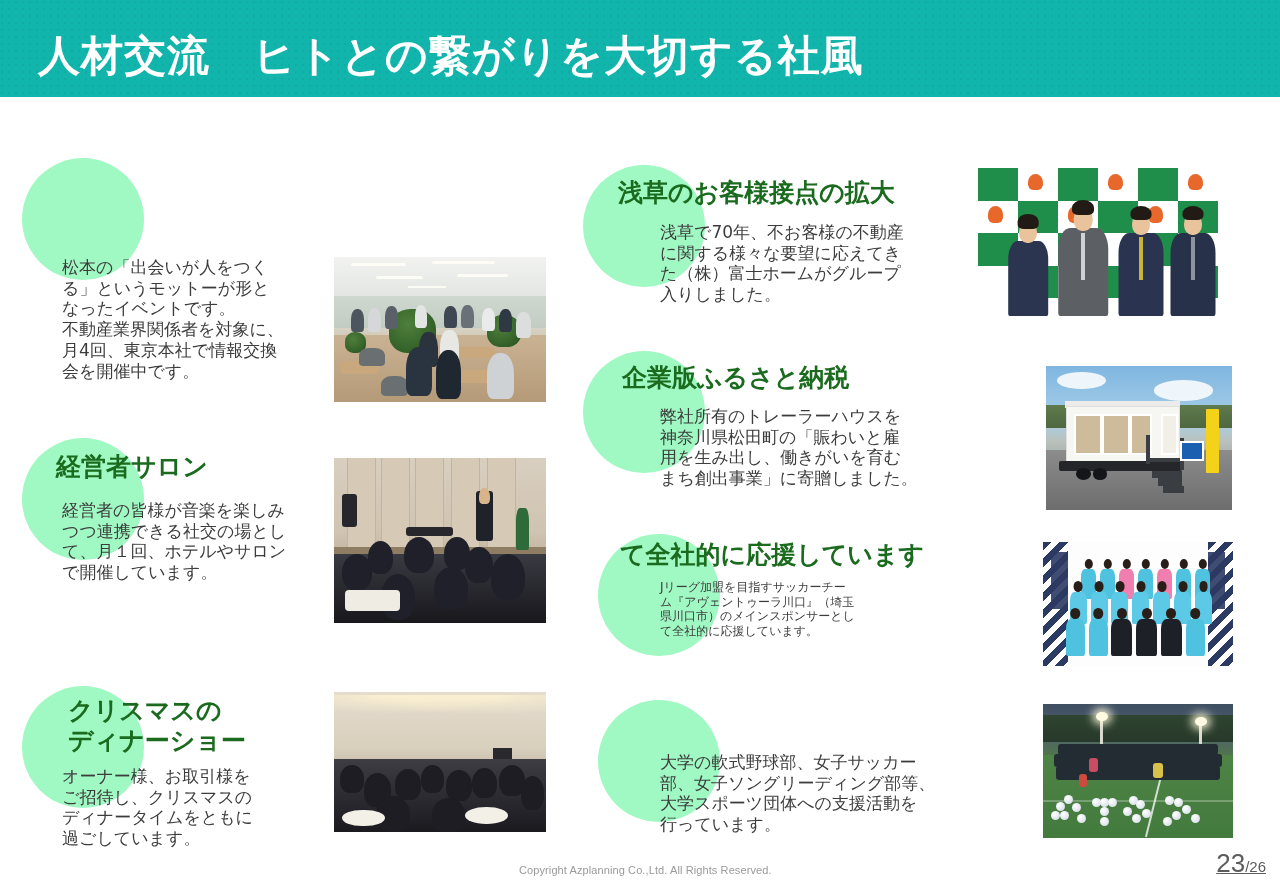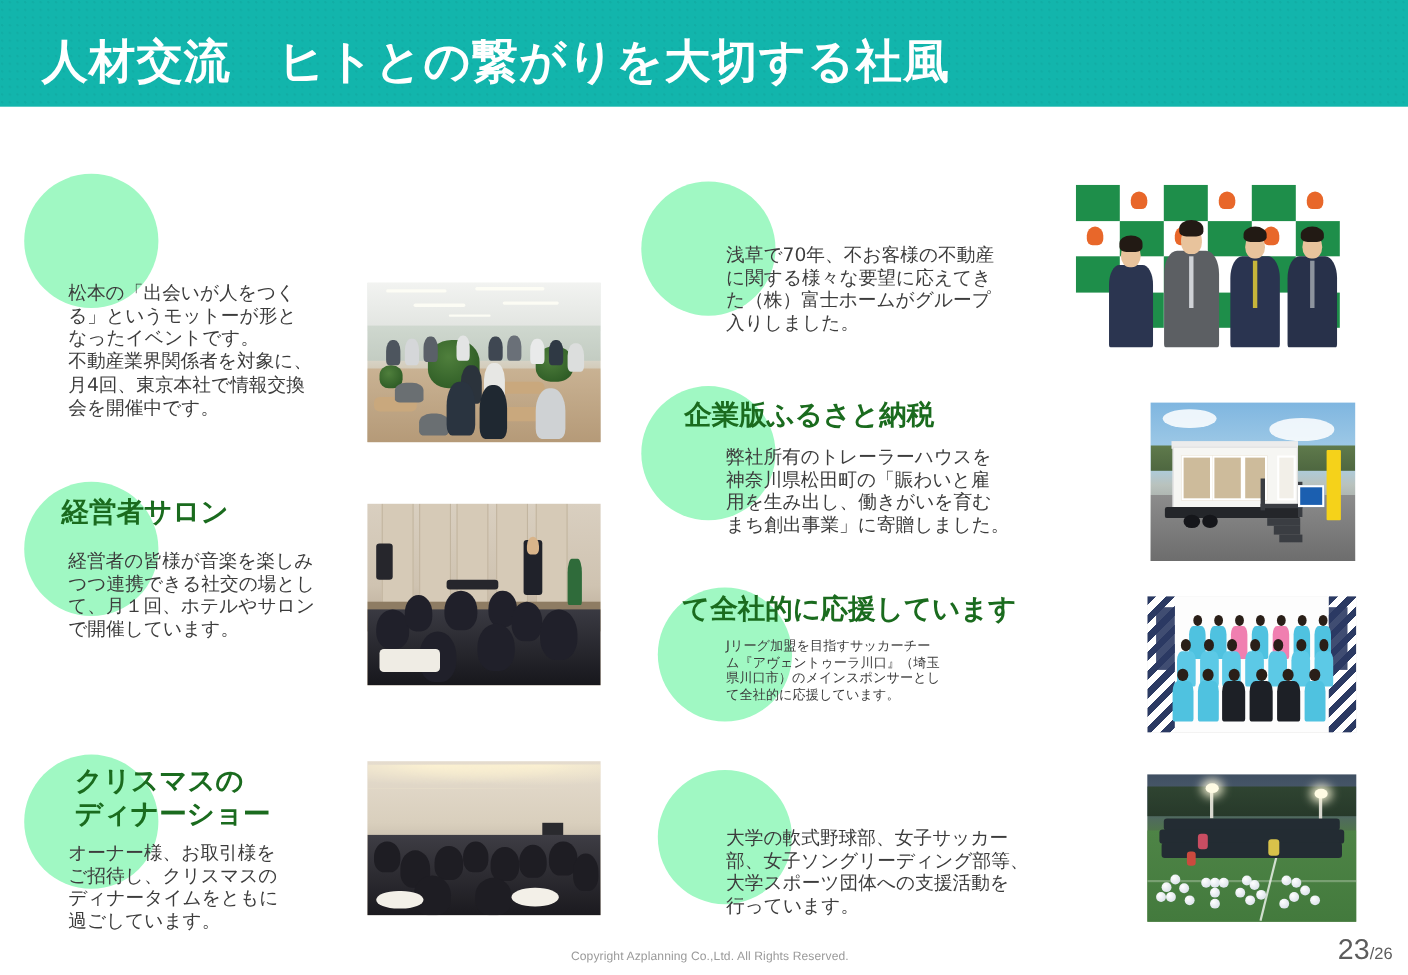--- a/index.html
+++ b/index.html
@@ -145,21 +145,21 @@
   .ph-field .ball{position:absolute;width:9px;height:9px;border-radius:50%;
     background:radial-gradient(circle at 35% 32%,#ffffff,#cfd8e2);}
 
   
   .copyright{
     position:absolute;left:519px;top:864px;z-index:6;
     color:#9a9a9a;font-size:11px;letter-spacing:.1px;white-space:nowrap;
   }
   .pagenum{
     position:absolute;right:14px;top:848px;z-index:6;
-    color:#5c5c5c;white-space:nowrap;
+    color:#5c5c5c;white-space:nowrap;text-decoration:underline;
   }
   .pagenum .cur{font-size:26px;}
   .pagenum .tot{font-size:15px;}
 </style>
 </head>
 <body>
 
 <div class="slide">
 
   <div class="header-band"></div>
@@ -257,20 +257,21 @@
     <div class="head" style="left:65%;top:54%;width:12%;height:22%;"></div>
     <div class="head" style="left:78%;top:52%;width:12%;height:22%;"></div>
     <div class="head" style="left:88%;top:60%;width:11%;height:24%;"></div>
     <div class="head" style="left:20%;top:74%;width:16%;height:26%;"></div>
     <div class="head" style="left:46%;top:76%;width:16%;height:24%;"></div>
     <div class="rtable" style="left:4%;top:84%;width:20%;height:12%;"></div>
     <div class="rtable" style="left:62%;top:82%;width:20%;height:12%;"></div>
   </div>
 
   <div class="blob" style="left:583px;top:165px;width:122px;height:122px;"></div>
+  <div class="heading" style="left:618px;top:178px;width:400px;font-size:25px;">浅草のお客様接点の拡大</div>
   <div class="body-text" style="left:660px;top:222px;width:300px;font-size:17px;">浅草で70年、不お客様の不動産
 に関する様々な要望に応えてき
 た（株）富士ホームがグループ
 入りしました。</div>
 
   <div class="photo ph-board" style="left:978px;top:168px;width:250px;height:148px;">
     <div class="bd" style="background:#ffffff;"></div>
     <div class="sq" style="left:0%;top:0%;width:16%;height:22%;"></div>
     <div class="sq" style="left:32%;top:0%;width:16%;height:22%;"></div>
     <div class="sq" style="left:64%;top:0%;width:16%;height:22%;"></div>

